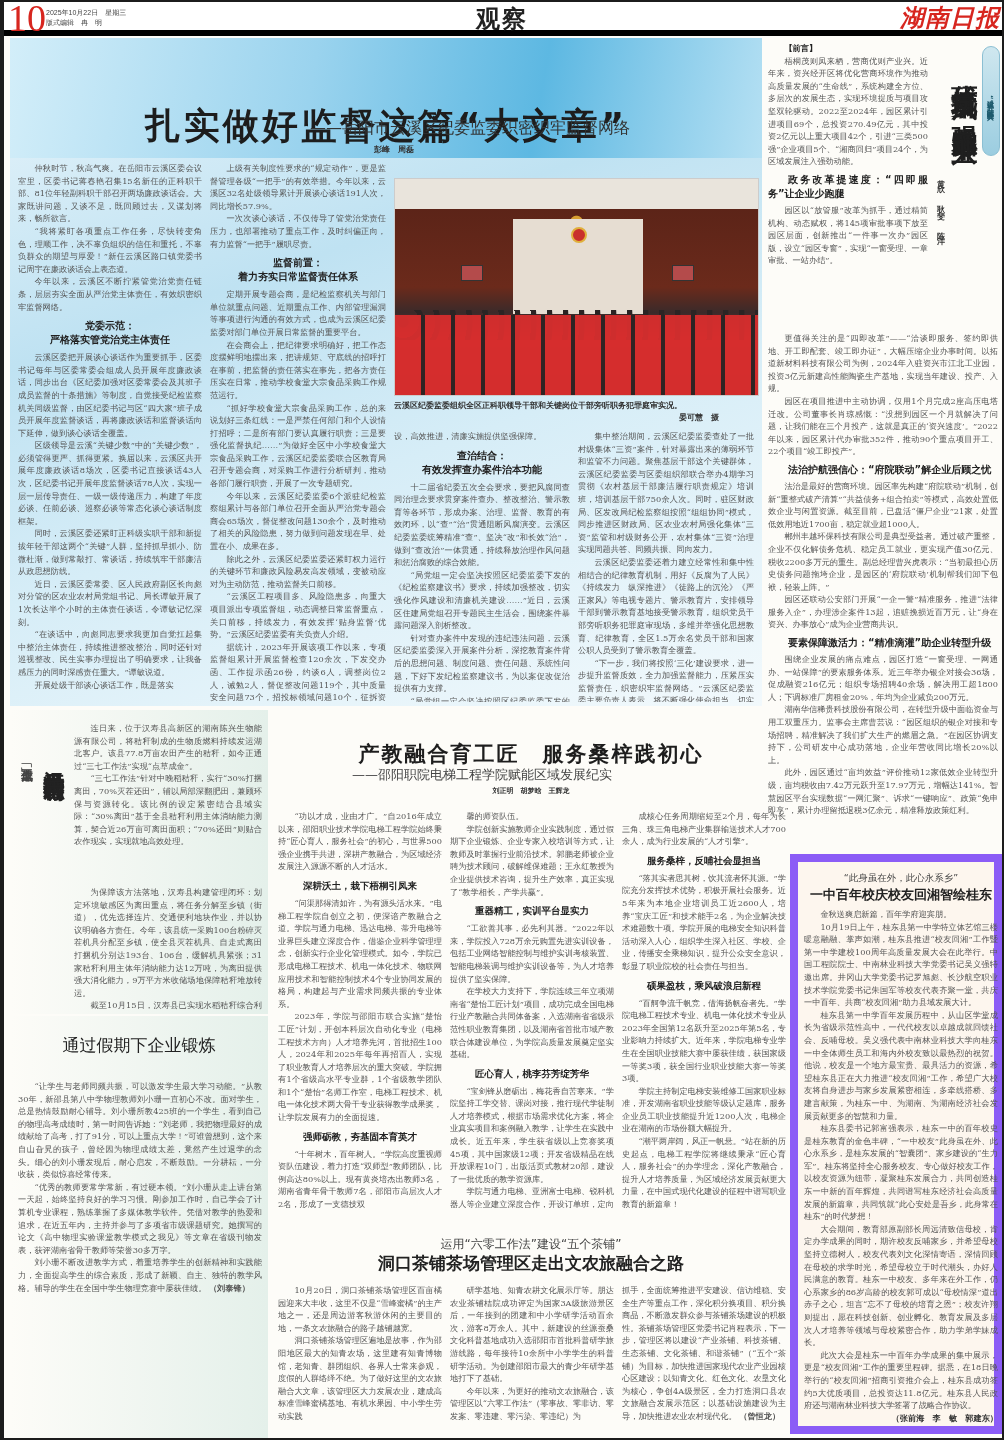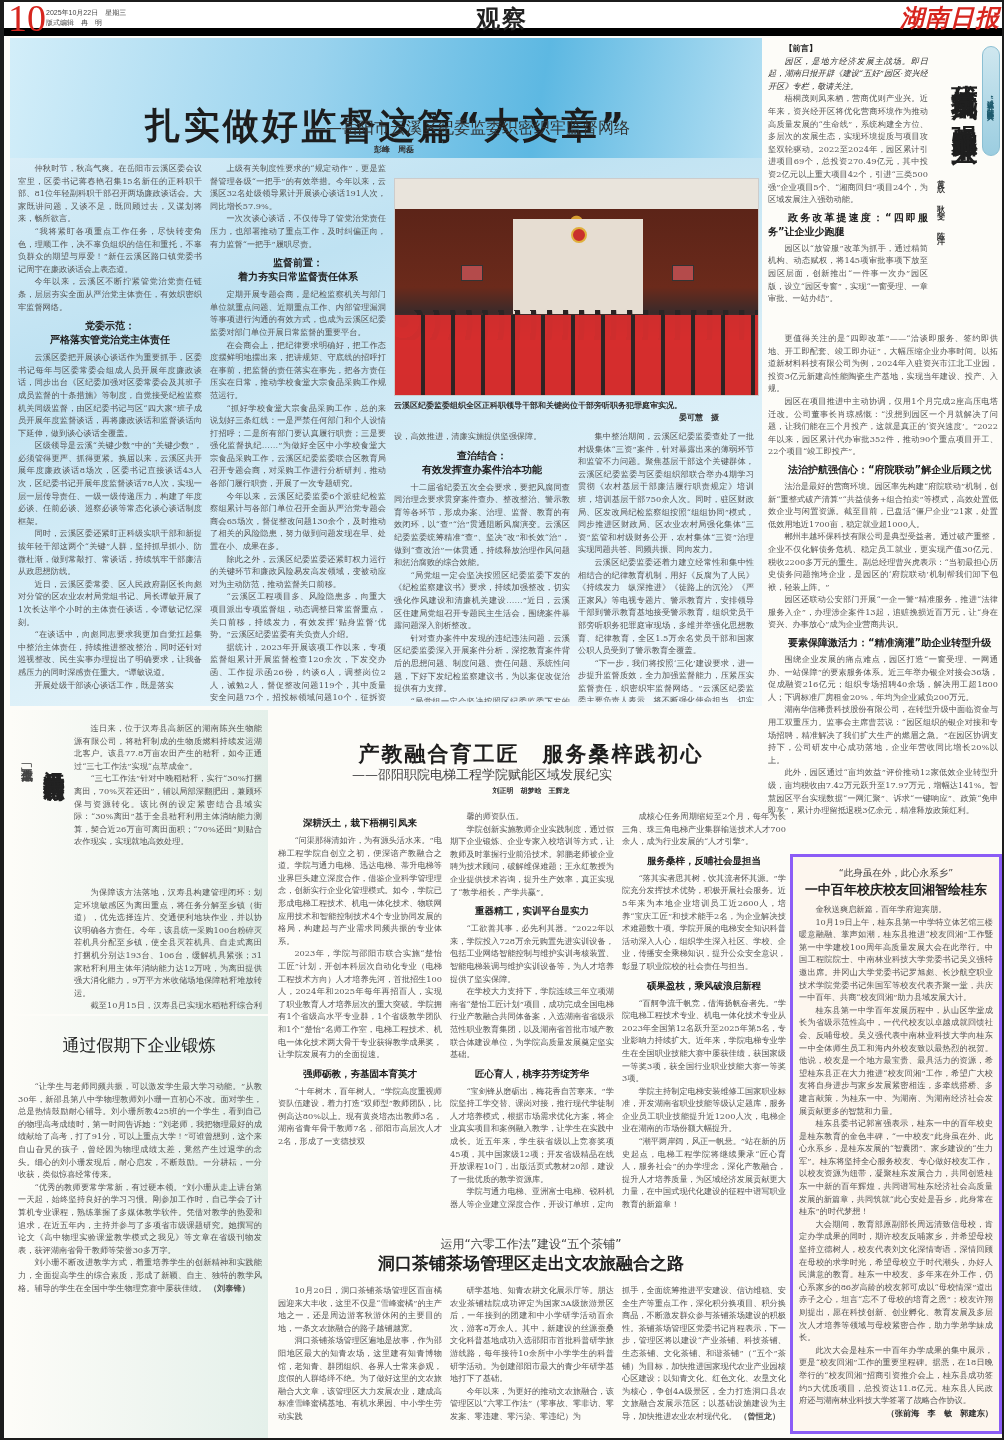--- a/index.html
+++ b/index.html
@@ -9,21 +9,21 @@
     font-family: "DejaVu Serif", "Liberation Serif", serif;
     color: #333;
   }
   .page {
     position: absolute; left: 4px; top: 2px; width: 998px; height: 1436px;
     background: #fdfcf8;
   }
   
   .masthead {
     position: absolute; left: 0; top: 0; width: 998px; height: 34px;
-    border-bottom: 8px solid #000000; background: #fff;
+    border-bottom: 6px solid #000000; background: #fff;
   }
   .page-no {
     position: absolute; left: 4px; top: -4px; font-size: 38px; color: #d7261f;
     font-family: "Liberation Serif", serif; line-height: 40px;
   }
   .meta { position: absolute; left: 42px; top: 6px; font-size: 7px; line-height: 10px; color: #444; font-family: "Liberation Sans", sans-serif; }
   .section-title {
     position: absolute; left: 472px; top: 1px; font-size: 24px; font-weight: bold;
     color: #222; font-family: "DejaVu Sans", sans-serif; letter-spacing: 2px;
   }
@@ -159,21 +159,21 @@
     font-size: 12px; color: #444; font-family: "DejaVu Sans", sans-serif;
   }
   .tea-title {
     position: absolute; left: 0; width: 518px; text-align: center; top: 40px;
     font-size: 17px; color: #222; font-family: "DejaVu Sans", sans-serif; font-weight: bold;
   }
 
   
   .boxed {
     position: absolute; left: 786px; top: 852px; width: 212px; height: 580px;
-    border: 3px solid #8b5cf6; background: #fdf6ee;
+    border: 8px solid #8b5cf6; background: #fdf6ee;
   }
   .boxed .kicker {
     position: absolute; left: 0; width: 206px; text-align: center; top: 10px;
     font-size: 9.5px; color: #444; font-family: "DejaVu Sans", sans-serif;
   }
   .boxed .title {
     position: absolute; left: 0; width: 206px; text-align: center; top: 24px;
     font-size: 13px; font-weight: bold; color: #222; font-family: "DejaVu Sans", sans-serif;
   }
   .sig { text-align: right; font-weight: bold; color: #333; }
@@ -254,21 +254,20 @@
     </div>
   </div>
 
   <div class="right-article">
     <div class="column-tag">建设“五好”园区·资兴经开区</div>
     <div class="vertical-title">优环境筑巢引凤　强服务固本兴业</div>
     <div class="vertical-authors">黄欣　耿斐　陈洋</div>
 
     <div class="col" style="left:4px; top:4px; width:160px; height:290px;">
       <p class="preface-label">【前言】</p>
-      <p class="preface">园区，是地方经济发展主战场。即日起，湖南日报开辟《建设“五好”园区·资兴经开区》专栏，敬请关注。</p>
       <p>梧桐茂则凤来栖，营商优则产业兴。近年来，资兴经开区将优化营商环境作为推动高质量发展的“生命线”，系统构建全方位、多层次的发展生态，实现环境提质与项目攻坚双轮驱动。2022至2024年，园区累计引进项目69个，总投资270.49亿元，其中投资2亿元以上重大项目42个，引进“三类500强”企业项目5个、“湘商回归”项目24个，为区域发展注入强劲动能。</p>
       <h5>政务改革提速度：“四即服务”让企业少跑腿</h5>
       <p>园区以“放管服”改革为抓手，通过精简机构、动态赋权，将145项审批事项下放至园区层面，创新推出“一件事一次办”园区版，设立“园区专窗”，实现“一窗受理、一章审批、一站办结”。</p>
     </div>
     <div class="col" style="left:4px; top:294px; width:230px; height:515px;">
       <p>更值得关注的是“四即改革”——“洽谈即服务、签约即供地、开工即配套、竣工即办证”，大幅压缩企业办事时间。以拓道新材料科技有限公司为例，2024年入驻资兴市江北工业园，投资3亿元新建高性能陶瓷生产基地，实现当年建设、投产、入规。</p>
       <p>园区在项目推进中主动协调，仅用1个月完成2座高压电塔迁改。公司董事长肖琼感慨：“没想到园区一个月就解决了问题，让我们能在三个月投产，这就是真正的‘资兴速度’。”2022年以来，园区累计代办审批352件，推动90个重点项目开工、22个项目“竣工即投产”。</p>
       <h5>法治护航强信心：“府院联动”解企业后顾之忧</h5>
       <p>法治是最好的营商环境。园区率先构建“府院联动”机制，创新“重整式破产清算”“共益债务+组合拍卖”等模式，高效处置低效企业与闲置资源。截至目前，已盘活“僵尸企业”21家，处置低效用地近1700亩，稳定就业超1000人。</p>
       <p>郴州丰越环保科技有限公司是典型受益者。通过破产重整，企业不仅化解债务危机、稳定员工就业，更实现产值30亿元、税收2200多万元的重生。副总经理曹兴虎表示：“当初最担心历史债务问题拖垮企业，是园区的‘府院联动’机制帮我们卸下包袱，轻装上阵。”</p>
@@ -301,20 +300,21 @@
       <p><span>刘小珊不断改进教学方式，着重培养学生的创新精神和实践能力，全面提高学生的综合素质，形成了新颖、自主、独特的教学风格。辅导的学生在全国中学生物理竞赛中屡获佳绩。</span> <b>（刘泰锋）</b></p>
     </div>
   </div>
 
   <div class="edu-article">
     <div class="edu-title">产教融合育工匠　服务桑梓践初心</div>
     <div class="edu-sub">——邵阳职院电梯工程学院赋能区域发展纪实</div>
     <div class="edu-byline">刘正明　胡梦晗　王辉龙</div>
 
     <div class="col" style="left:6px; top:100px; width:164px; height:398px;">
+      <p>“功以才成，业由才广。”自2016年成立以来，邵阳职业技术学院电梯工程学院始终秉持“匠心育人，服务社会”的初心，与世界500强企业携手共进，深耕产教融合，为区域经济发展注入源源不断的人才活水。</p>
       <h4>深耕沃土，栽下梧桐引凤来</h4>
       <p>“问渠那得清如许，为有源头活水来。”电梯工程学院自创立之初，便深谙产教融合之道。学院与通力电梯、迅达电梯、蒂升电梯等业界巨头建立深度合作，借鉴企业科学管理理念，创新实行企业化管理模式。如今，学院已形成电梯工程技术、机电一体化技术、物联网应用技术和智能控制技术4个专业协同发展的格局，构建起与产业需求同频共振的专业体系。</p>
       <p>2023年，学院与邵阳市联合实施“楚怡工匠”计划，开创本科层次自动化专业（电梯工程技术方向）人才培养先河，首批招生100人，2024年和2025年每年再招百人，实现了职业教育人才培养层次的重大突破。学院拥有1个省级高水平专业群，1个省级教学团队和1个“楚怡”名师工作室，电梯工程技术、机电一体化技术两大骨干专业获得教学成果奖，让学院发展有力的全面提速。</p>
       <h4>强师砺教，夯基固本育英才</h4>
       <p>“十年树木，百年树人。”学院高度重视师资队伍建设，着力打造“双师型”教师团队，比例高达80%以上。现有黄炎培杰出教师3名，湖南省青年骨干教师7名，邵阳市高层次人才2名，形成了一支德技双</p>
     </div>
     <div class="col" style="left:178px; top:100px; width:164px; height:398px;">
       <p>馨的师资队伍。</p>
       <p>学院创新实施教师企业实践制度，通过假期下企业锻炼、企业专家入校培训等方式，让教师及时掌握行业前沿技术。郭鹏老师被企业聘为技术顾问，破解维保难题；王永红教授为企业提供技术咨询，提升生产效率，真正实现了“教学相长，产学共赢”。</p>
       <h4>重器精工，实训平台显实力</h4>

